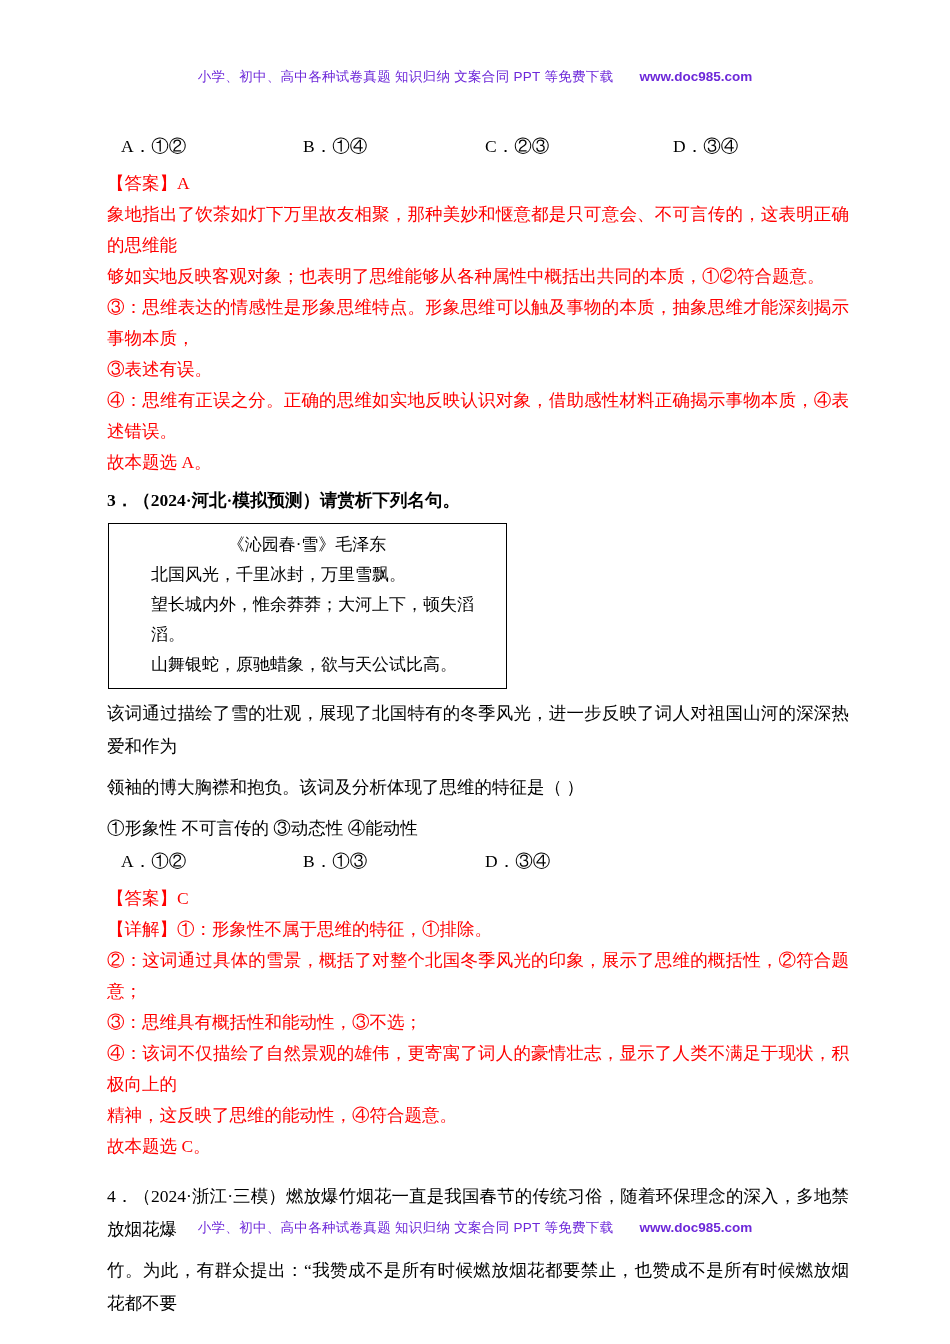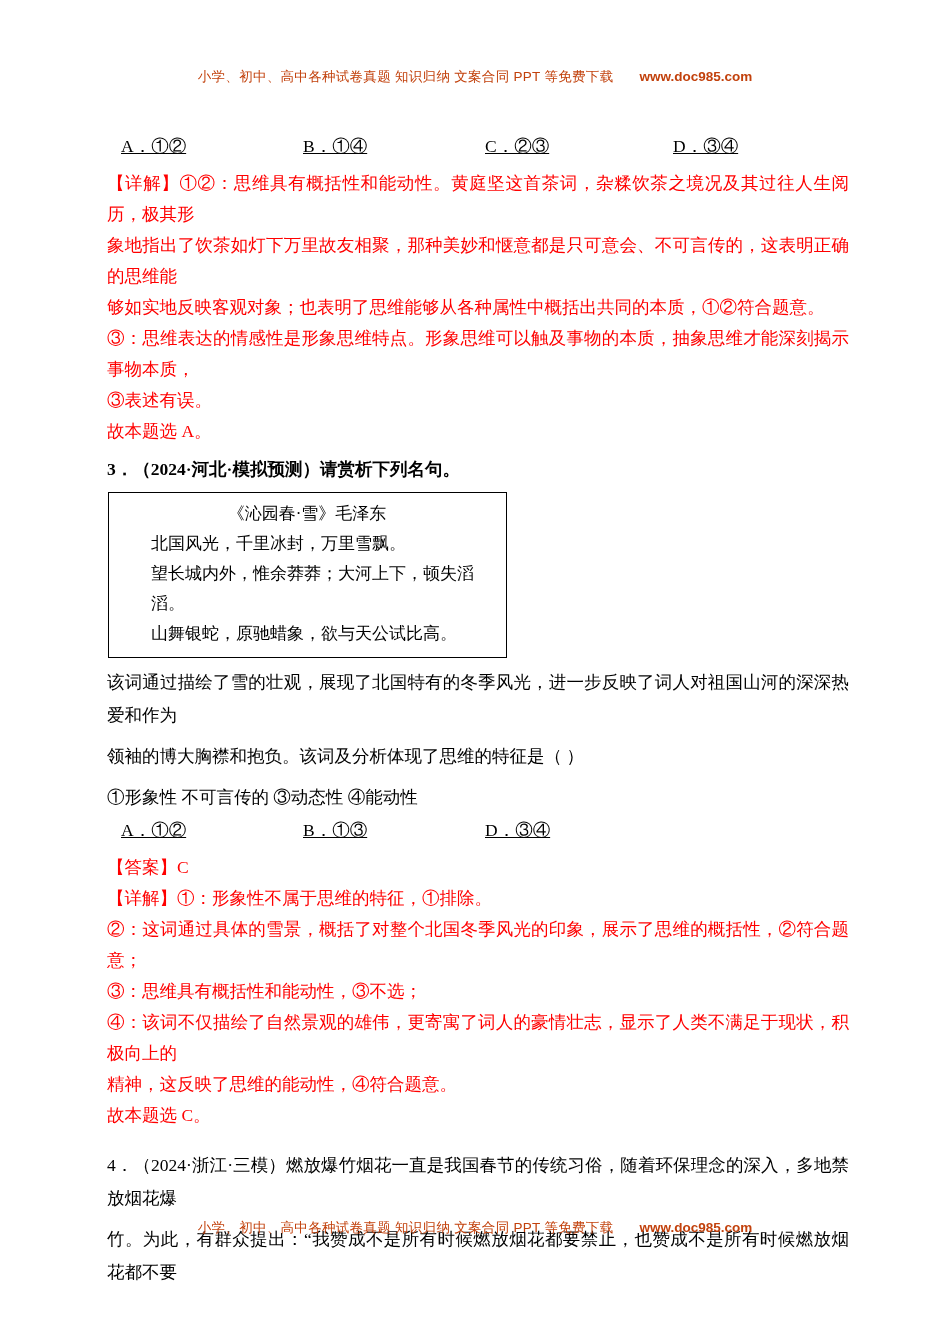--- a/index.html
+++ b/index.html
@@ -16,21 +16,21 @@
     color: #000000;
     overflow: hidden;
   }
   .header, .footer {
     position: absolute;
     left: 0;
     width: 950px;
     text-align: center;
     font-family: "Liberation Sans", sans-serif;
     font-size: 13.5px;
-    color: #c2410c;
+    color: #6d28d9;
     letter-spacing: 0.3px;
   }
   .header { top: 68px; }
   .footer { top: 1219px; }
   .header .site, .footer .site {
     font-family: "Liberation Sans", sans-serif;
     font-weight: bold;
     margin-left: 26px;
     letter-spacing: 0px;
   }
@@ -41,21 +41,20 @@
     width: 742px;
   }
   .opts {
     display: flex;
     font-size: 17.5px;
     line-height: 32px;
     margin-left: 14px;
   }
   .opts > span {
     display: inline-block;
-    text-decoration: underline;
   }
   .opt-a { width: 182px; }
   .opt-b { width: 182px; }
   .opt-c { width: 188px; }
   .opt-d { width: 160px; }
   .para {
     font-size: 17.5px;
     line-height: 33px;
     text-align: justify;
     margin-top: 8px;
@@ -105,25 +104,26 @@
 
     <div class="opts">
       <span class="opt-a">A．①②</span>
       <span class="opt-b">B．①④</span>
       <span class="opt-c">C．②③</span>
       <span class="opt-d">D．③④</span>
     </div>
 
     <div class="spacer6"></div>
 
-    <div class="para-red">【详解】①②：思维具有概括性和能动性。黄庭坚这首茶词，杂糅饮茶之境况及其过往人生阅历，极其形</div>
+    <div class="para-red">【答案】A</div>
     <div class="para-red">象地指出了饮茶如灯下万里故友相聚，那种美妙和惬意都是只可意会、不可言传的，这表明正确的思维能</div>
     <div class="para-red">够如实地反映客观对象；也表明了思维能够从各种属性中概括出共同的本质，①②符合题意。</div>
     <div class="para-red">③：思维表达的情感性是形象思维特点。形象思维可以触及事物的本质，抽象思维才能深刻揭示事物本质，</div>
     <div class="para-red">③表述有误。</div>
+    <div class="para-red">④：思维有正误之分。正确的思维如实地反映认识对象，借助感性材料正确揭示事物本质，④表述错误。</div>
     <div class="para-red">故本题选 A。</div>
 
     <div class="spacer6"></div>
 
     <div class="qnum"><span>3．</span><span>（2024·河北·模拟预测）请赏析下列名句。</span></div>
 
     <div class="poembox">
       <div class="poem-title">《沁园春·雪》毛泽东</div>
       <div class="poem-line">北国风光，千里冰封，万里雪飘。</div>
       <div class="poem-line">望长城内外，惟余莽莽；大河上下，顿失滔滔。</div>

